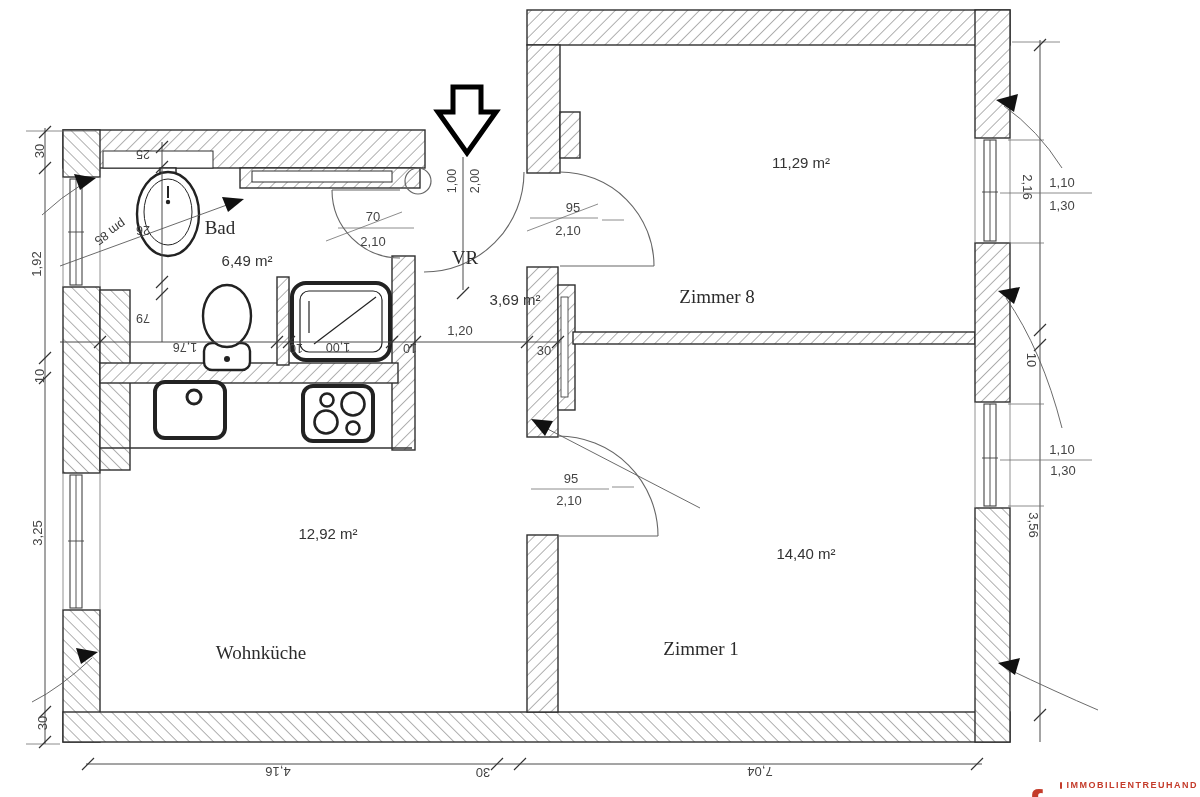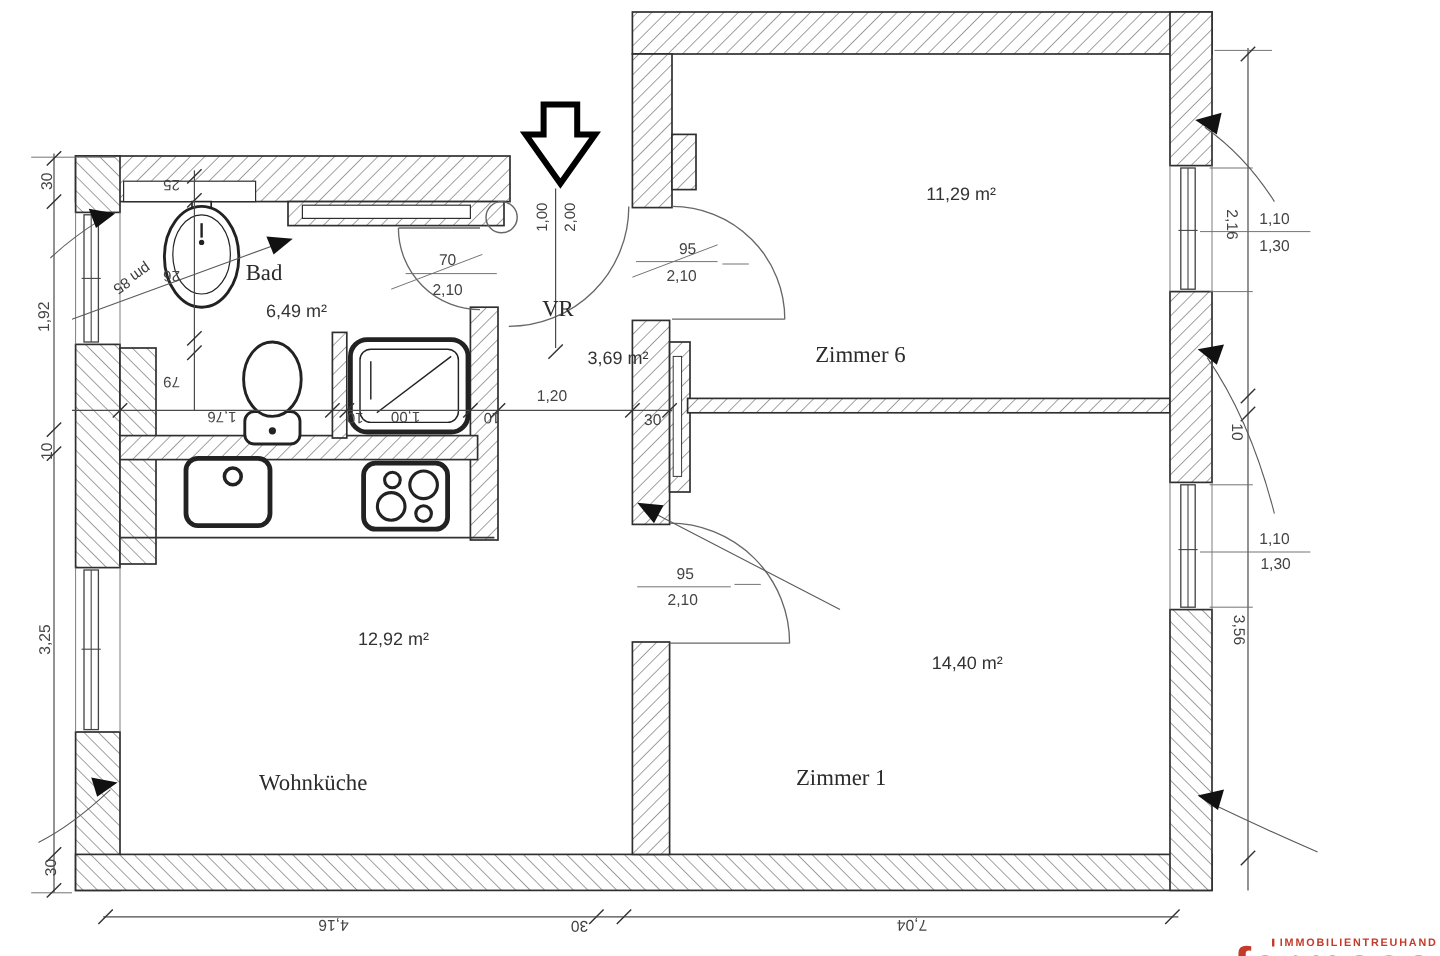--- a/index.html
+++ b/index.html
@@ -202,21 +202,21 @@
     <polygon points="531,419 553,421 545,436" fill="#111" stroke="none"></polygon>
   </g>
 
   <path d="M453,87 L481,87 L481,112 L496,112 L467,153 L438,112 L453,112 Z" fill="#fff" stroke="#000" stroke-width="5" stroke-linejoin="miter"></path>
 </svg>
 
 <div class="lbl room" style="left:220px;top:228px;">Bad</div>
 <div class="lbl area" style="left:247px;top:260px;">6,49 m²</div>
 <div class="lbl room" style="left:441px;top:258px;margin-left:24px;">VR</div>
 <div class="lbl area" style="left:471px;top:299px;margin-left:44px;">3,69 m²</div>
-<div class="lbl room" style="left:717px;top:297px;">Zimmer 6</div>
+<div class="lbl room" style="left:717px;top:297px;">Zimmer 8</div>
 <div class="lbl area" style="left:801px;top:162px;">11,29 m²</div>
 <div class="lbl room" style="left:701px;top:649px;">Zimmer 1</div>
 <div class="lbl area" style="left:806px;top:553px;">14,40 m²</div>
 <div class="lbl room" style="left:261px;top:653px;">Wohnküche</div>
 <div class="lbl area" style="left:328px;top:533px;">12,92 m²</div>
 
 <div class="lbl dim" style="left:373px;top:216px;">70</div>
 <div class="lbl dim" style="left:373px;top:241px;">2,10</div>
 <div class="lbl dim" style="left:573px;top:207px;">95</div>
 <div class="lbl dim" style="left:568px;top:230px;">2,10</div>

